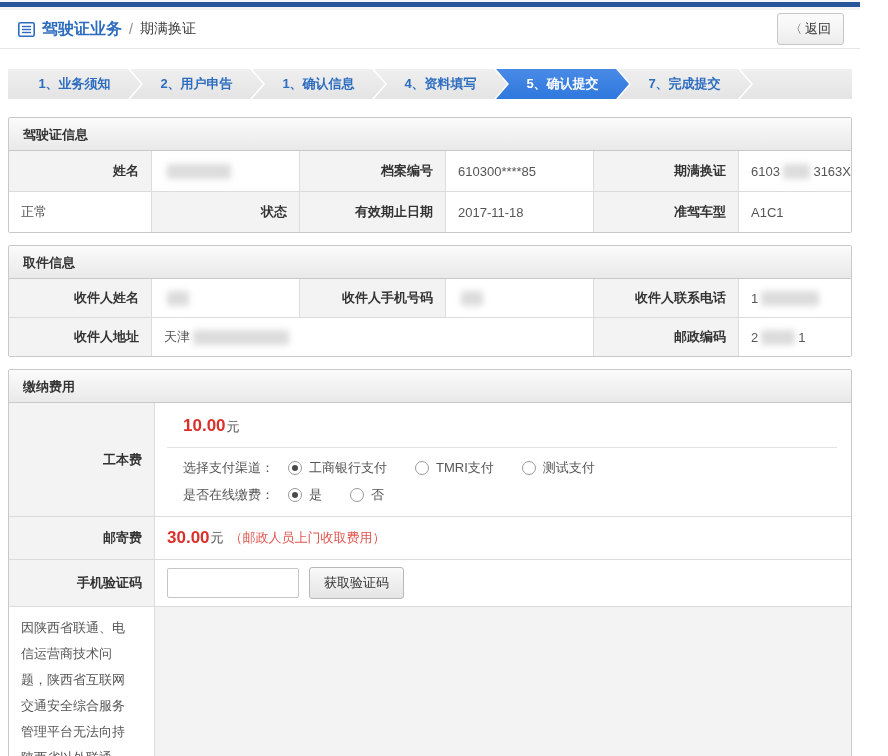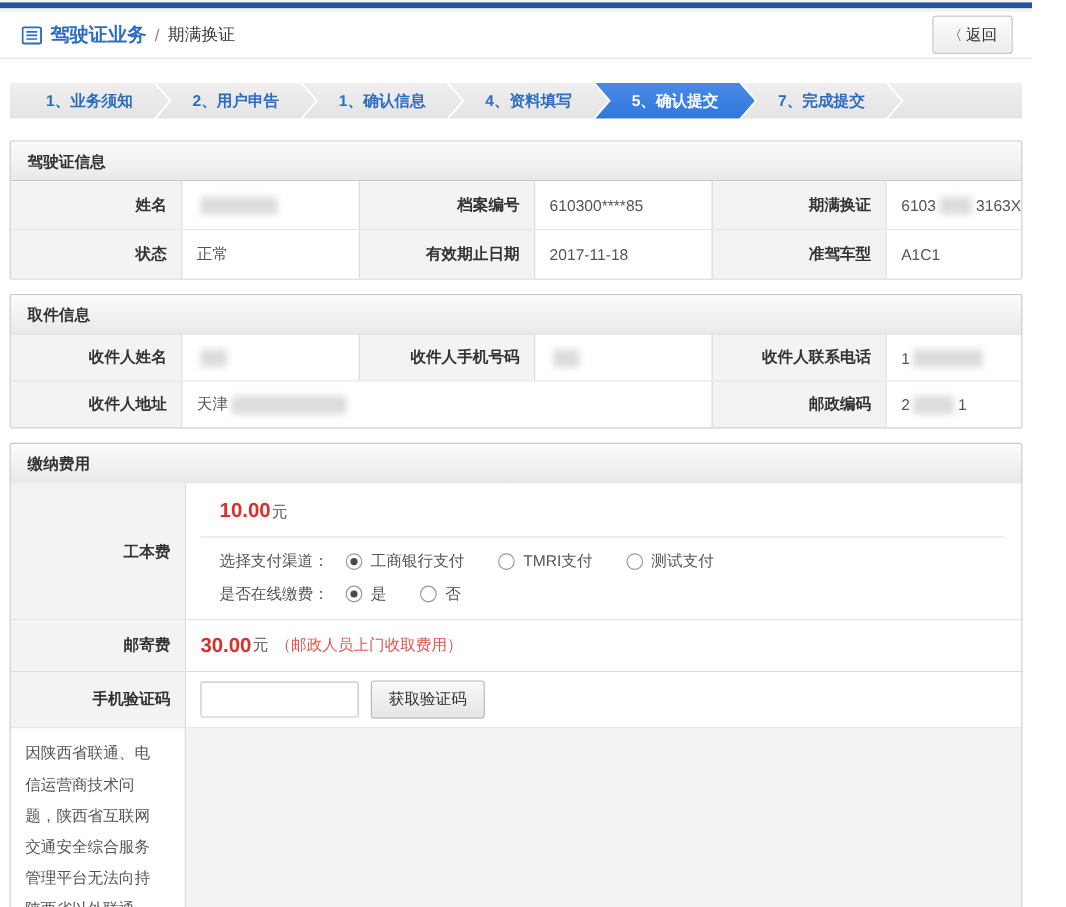--- a/index.html
+++ b/index.html
@@ -141,22 +141,22 @@
       <div class="cell lab">档案编号</div>
       <div class="cell val">610300****85</div>
       <div class="cell lab">期满换证</div>
       <div class="cell val">
           <span>6103</span>
           <span class="blur w72"></span>
           <span>3163X</span>
         </div>
     </div>
     <div class="row6">
+      <div class="cell val">正常</div>
       <div class="cell lab">状态</div>
-      <div class="cell val">正常</div>
       <div class="cell lab">有效期止日期</div>
       <div class="cell val">2017-11-18</div>
       <div class="cell lab">准驾车型</div>
       <div class="cell val">A1C1</div>
     </div>
   </div>
 
   <div class="section pick">
     <div class="section-title">取件信息</div>
     <div class="row6">

